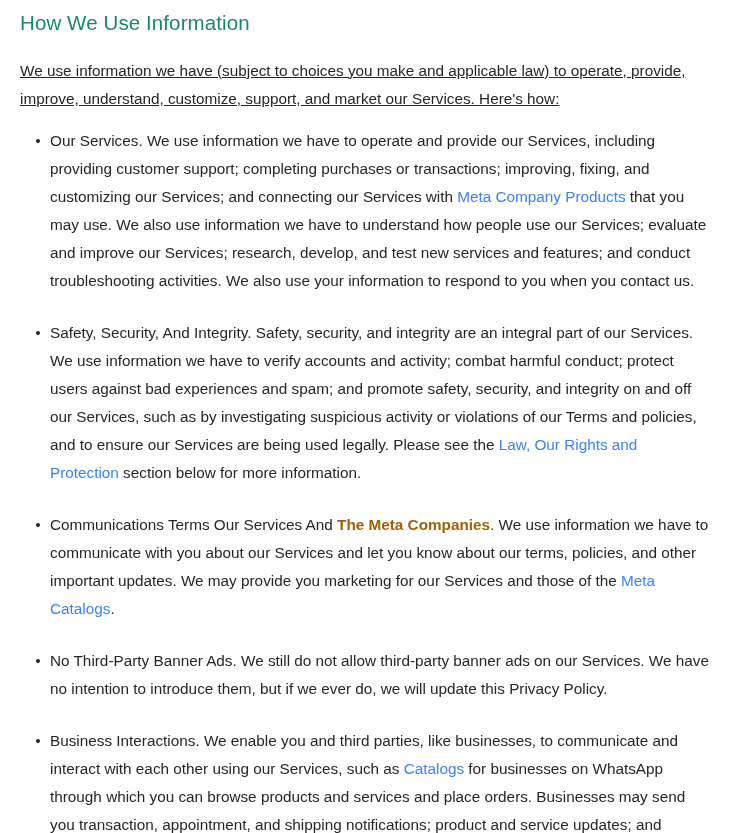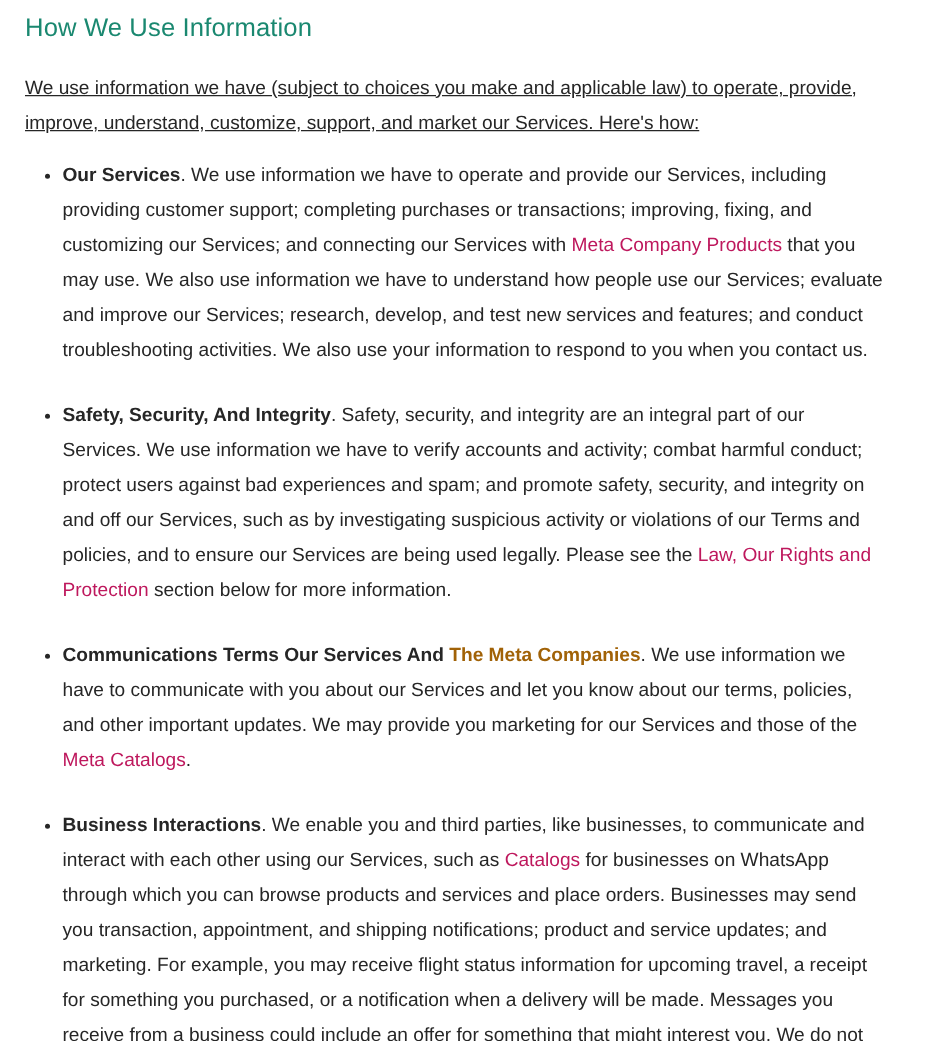--- a/index.html
+++ b/index.html
@@ -58,24 +58,24 @@
     content: "";
     position: absolute;
     left: 16px;
     top: 12px;
     width: 4px;
     height: 4px;
     border-radius: 50%;
     background: #262626;
   }
   .lead {
-    font-weight: bold;
+    font-weight: normal;
   }
   a.link {
-    color: #be185d;
+    color: #3b82f6;
     text-decoration: none;
     cursor: pointer;
   }
   a.link.bold {
     font-weight: bold;
     color: #a16207;
   }
 </style>
 </head>
 <body>
@@ -93,19 +93,22 @@
     </li>
 
     <li>
       <span class="lead">Safety, Security, And Integrity</span><span>. Safety, security, and integrity are an integral part of our Services. We use information we have to verify accounts and activity; combat harmful conduct; protect users against bad experiences and spam; and promote safety, security, and integrity on and off our Services, such as by investigating suspicious activity or violations of our Terms and policies, and to ensure our Services are being used legally. Please see the </span><a class="link" href="#">Law, Our Rights and Protection</a><span> section below for more information.</span>
     </li>
 
     <li>
       <span class="lead">Communications Terms Our Services And </span><a class="link bold" href="#">The Meta Companies</a><span>. We use information we have to communicate with you about our Services and let you know about our terms, policies, and other important updates. We may provide you marketing for our Services and those of the </span><a class="link" href="#">Meta Catalogs</a><span>.</span>
     </li>
 
+    <li>
+      <span class="lead">No Third-Party Banner Ads</span><span>. We still do not allow third-party banner ads on our Services. We have no intention to introduce them, but if we ever do, we will update this Privacy Policy.</span>
+    </li>
 
     <li>
       <span class="lead">Business Interactions</span><span>. We enable you and third parties, like businesses, to communicate and interact with each other using our Services, such as </span><a class="link" href="#">Catalogs</a><span> for businesses on WhatsApp through which you can browse products and services and place orders. Businesses may send you transaction, appointment, and shipping notifications; product and service updates; and marketing. For example, you may receive flight status information for upcoming travel, a receipt for something you purchased, or a notification when a delivery will be made. Messages you receive from a business could include an offer for something that might interest you. We do not want you to have a spammy experience; as with all of your messages, you can manage these communications, and we will honor the choices you make.</span>
     </li>
 
   </ul>
 </div>
 
 </body></html>

